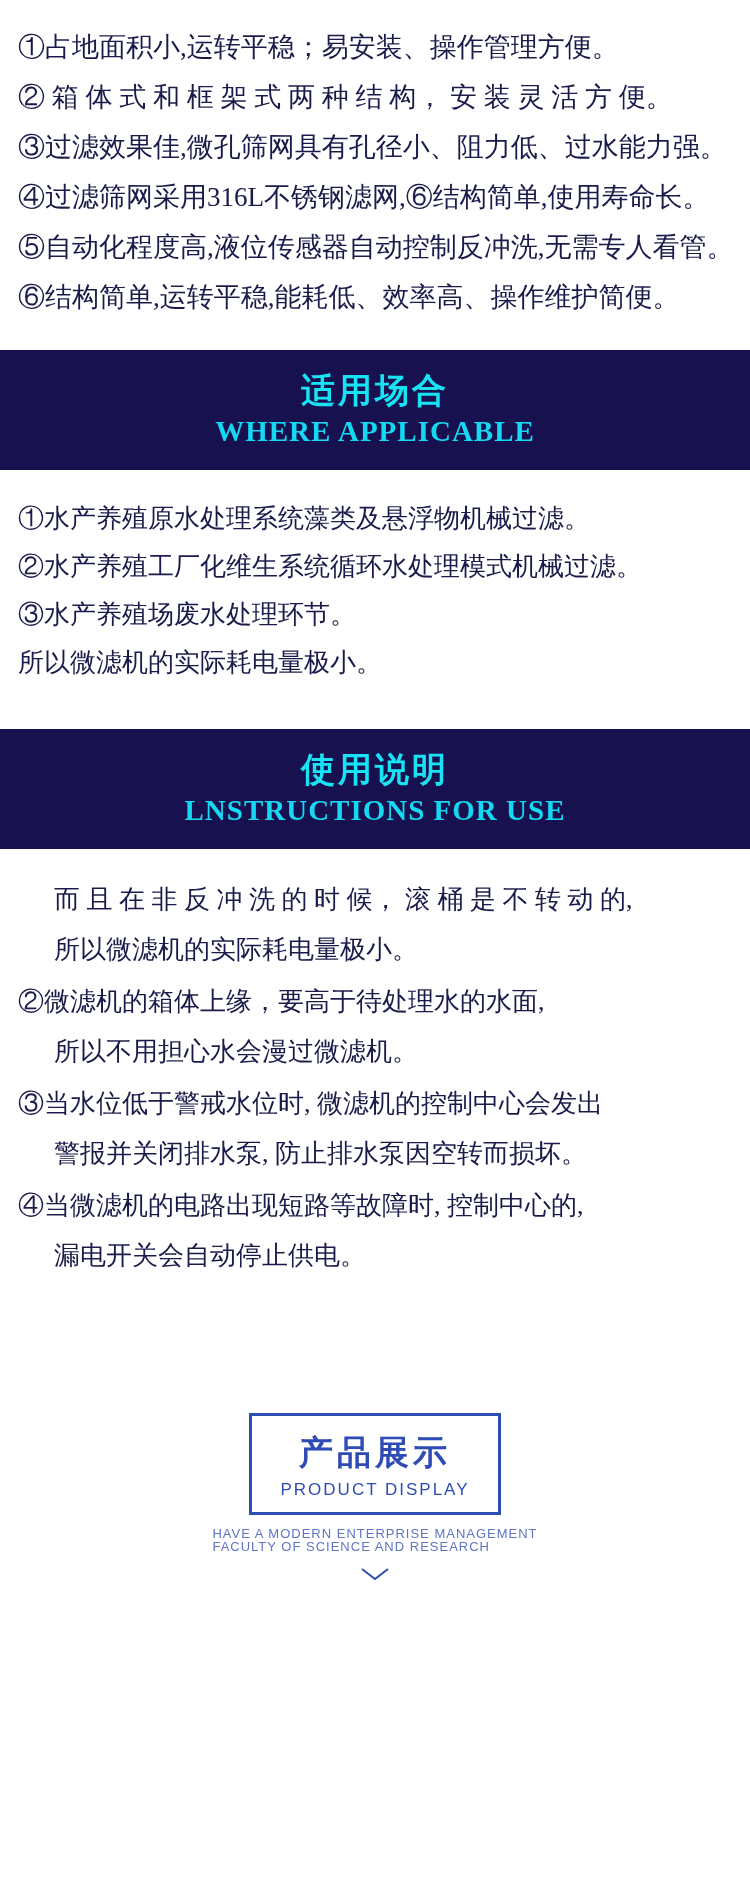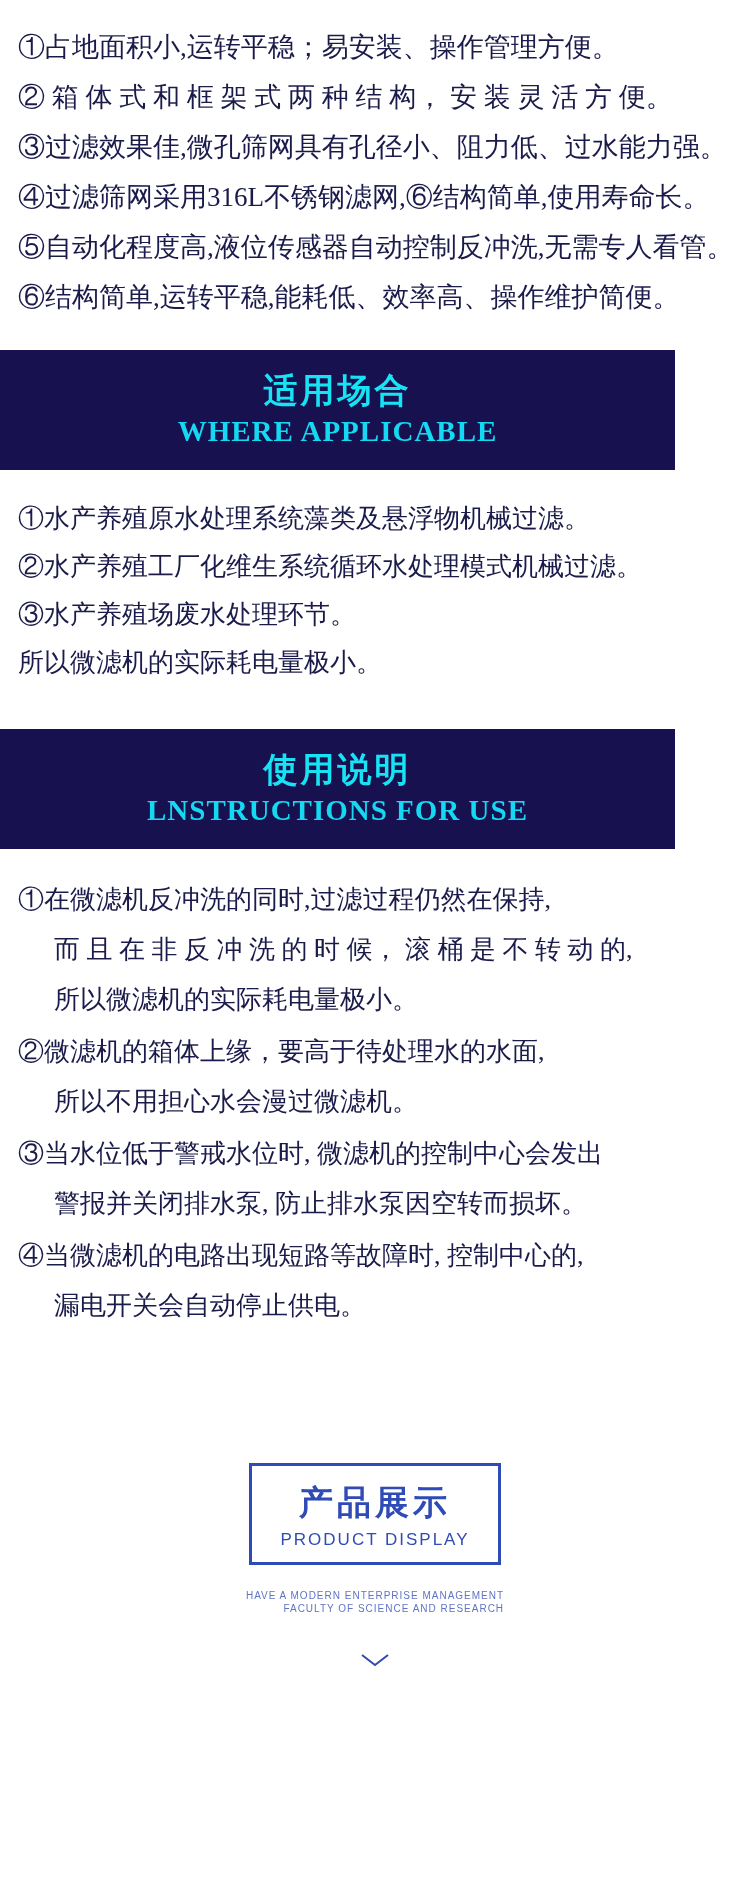--- a/index.html
+++ b/index.html
@@ -30,21 +30,21 @@
     font-size: 27px;
     line-height: 50px;
     color: #1b1b4b;
     white-space: nowrap;
     letter-spacing: 0px;
     font-family: "Liberation Serif", serif;
   }
 
   
   .section-bar {
-    width: 675px;
+    width: 750px;
     background: #17124f;
     padding: 18px 0 20px 0;
     text-align: center;
     box-sizing: border-box;
   }
   .section-bar .cn {
     color: #18e3f5;
     font-size: 34px;
     font-weight: bold;
     letter-spacing: 3px;
@@ -90,21 +90,20 @@
     padding-left: 36px;
   }
 
   
   .footer {
     margin-top: 120px;
     padding-bottom: 40px;
     display: flex;
     flex-direction: column;
     align-items: center;
-    gap: 24px;
   }
   .pd-frame {
     border: 3px solid #2f4bb5;
     width: 252px;
     box-sizing: border-box;
     padding: 16px 0 12px 0;
     text-align: center;
     position: relative;
   }
   .pd-cn {
@@ -121,25 +120,25 @@
     color: #2f4bb5;
     font-size: 17px;
     letter-spacing: 2px;
     margin-top: 8px;
     background: #fff;
     display: inline-block;
     padding: 0 6px;
   }
   .pd-sub {
     color: #5f74c4;
-    font-size: 10px;
+    font-size: 13px;
     letter-spacing: 1px;
     line-height: 13px;
-    margin-top: 0;
-    text-align: right;
+    margin-top: 12px;
+    text-align: left;
   }
   .chev {
     margin-top: 14px;
     width: 30px;
     height: 14px;
   }
   .chev svg { display:block; }
 </style>
 </head>
 <body>
@@ -168,21 +167,20 @@
   </div>
 
   <div class="section-bar" style="margin-top:12px;">
     <div class="cn">使用说明</div>
     <div class="en">LNSTRUCTIONS FOR USE</div>
   </div>
 
   <div class="instructions-list">
 
     <div class="item">
-      <div class="line">①在微滤机反冲洗的同时,过滤过程仍然在保持,</div>
       <div class="line indent">而 且 在 非 反 冲 洗 的 时 候， 滚 桶 是 不 转 动 的,</div>
       <div class="line indent">所以微滤机的实际耗电量极小。</div>
     </div>
 
     <div class="item">
       <div class="line">②微滤机的箱体上缘，要高于待处理水的水面,</div>
       <div class="line indent">所以不用担心水会漫过微滤机。</div>
     </div>
 
     <div class="item">

